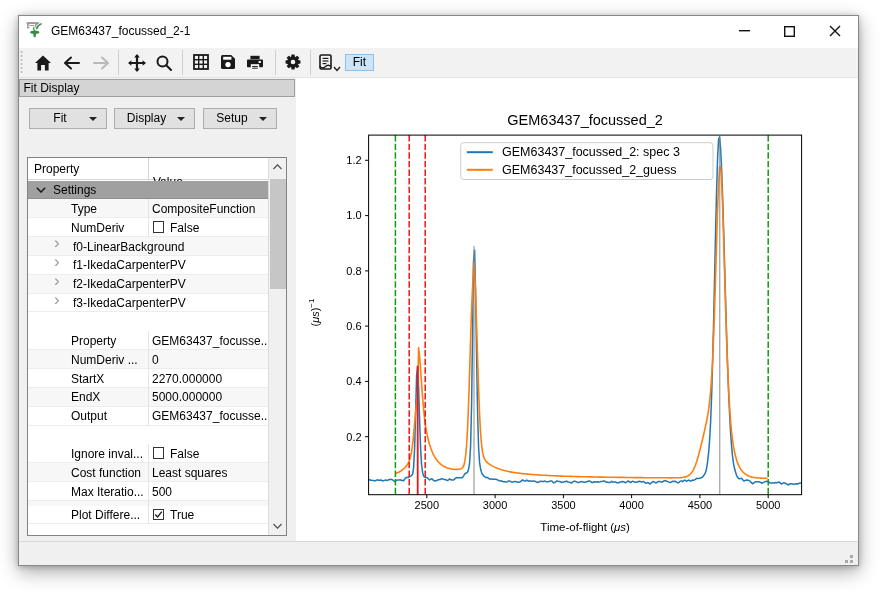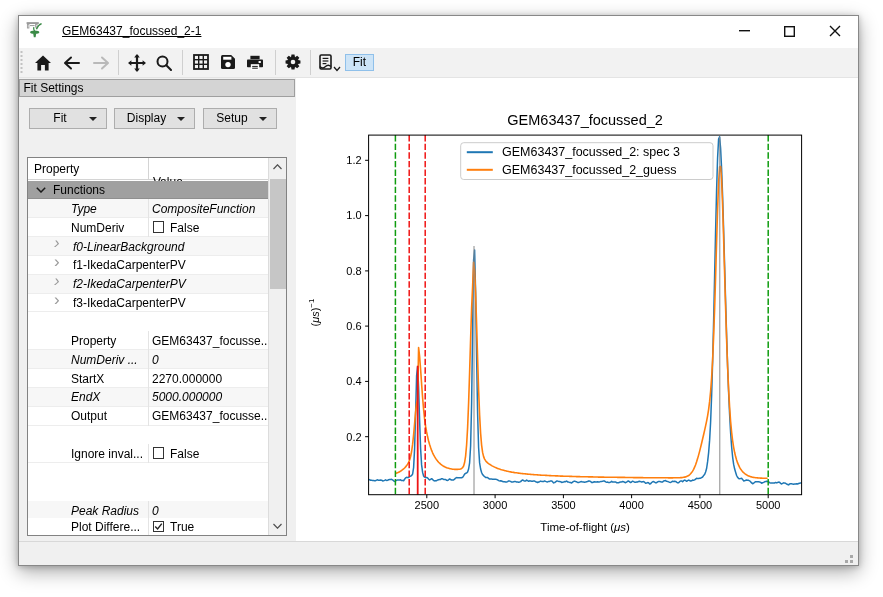--- a/index.html
+++ b/index.html
@@ -2,21 +2,21 @@
 <html><head><meta charset="utf-8">
 <style>
 * { margin:0; padding:0; box-sizing:border-box; }
 html,body { width:883px; height:597px; background:#ffffff; overflow:hidden;
   font-family:"Liberation Sans", sans-serif; }
 #win { position:absolute; left:18px; top:15px; width:841px; height:551px;
   background:#f0f0f0; border:1px solid #888888;
   box-shadow:0 6px 18px rgba(0,0,0,0.33), 0 1px 6px rgba(0,0,0,0.22); }
 .abs { position:absolute; }
 #titlebar { left:19px; top:16px; width:839px; height:31.5px; background:#ffffff; }
-#titletext { left:62px; top:16px; height:31.5px; line-height:31.5px; font-size:12px; color:#000;text-decoration:underline; }
+#titletext { left:51px; top:16px; height:31.5px; line-height:31.5px; font-size:12px; color:#000; }
 #toolbar { left:19px; top:47.5px; width:839px; height:30px; background:#f2f2f2; border-bottom:1px solid #e4e4e4; }
 .ti { position:absolute; }
 .tsep { position:absolute; top:50px; width:1px; height:25px; background:#cfcfcf; }
 #fitbtn { left:344.7px; top:53.5px; width:29.5px; height:17.5px; background:#cde4f7;
   border:1px solid #8fc0ea; font-size:12px; text-align:center; line-height:15.5px; color:#000; }
 #dock { left:19px; top:77.5px; width:277.5px; height:463.5px; background:#f0f0f0; }
 #docktitle { left:19px; top:79px; width:276px; height:17.5px; background:#d4d4d4;
   border:1px solid #9f9f9f; font-size:12px; line-height:16px; padding-left:3.5px; color:#000; }
 .dbtn { position:absolute; top:108.4px; height:20.6px; background:#e1e1e1; border:1px solid #adadad;
   font-size:12px; color:#000; text-align:center; line-height:19px; padding-right:16px; }
@@ -25,21 +25,21 @@
 #ptable { left:27px; top:157px; width:259.5px; height:378.5px; background:#ffffff;
   border:1px solid #828282; overflow:hidden; }
 #thead { position:absolute; left:0; top:0; width:100%; height:22px; background:#fff;
   border-bottom:1px solid #d4d4d4; font-size:12px; color:#000;padding-left:32px; }
 #thead .h1 { position:absolute; left:6px; top:3.5px; }
 #thead .h2 { position:absolute; left:125px; top:17px; }
 #thead .hline { position:absolute; left:119.5px; top:0; width:1px; height:22px; background:#d4d4d4; }
 #tbody { position:absolute; left:0; top:22.5px; width:240.5px; height:356px; }
 .trow { position:absolute; left:0; width:240.5px; height:18.85px; font-size:12px; color:#000;
   border-bottom:1px solid #ededed; background:#fff; }
-.trow.alt { background:#f7f7f7;font-style:italic; }
+.trow.alt { background:#f7f7f7; }
 .trow.sec { background:#a0a0a0; border-bottom:1px solid #8f8f8f; }
 .chevsvg { position:absolute; left:8px; top:6px; }
 .sname { position:absolute; left:25px; top:2.5px; }
 .fchev { position:absolute; left:26px; top:-4px; font-size:17px; color:#9a9a9a; }
 .fname { position:absolute; left:45px; top:2.5px; }
 .pname { position:absolute; left:43px; top:2.5px; }
 .pval  { position:absolute; left:124px; top:2.5px; }
 .vline { position:absolute; left:119.5px; top:0; width:1px; height:18.85px; background:#e4e4e4; }
 .cbox { position:absolute; left:124.5px; top:3px; width:11.5px; height:11.5px; background:#fff; border:1px solid #333; }
 .cbox svg { position:absolute; left:0; top:0; }
@@ -140,36 +140,36 @@
   </svg>
 <svg class="ti" style="left:332.5px;top:66px" width="8" height="6" viewBox="0 0 8 6">
     <path d="M1 1 L4 4.5 L7 1" fill="none" stroke="#1a1a1a" stroke-width="1.3"></path>
   </svg>
 <div class="tsep" style="left:118.3px"></div>
 <div class="tsep" style="left:181.8px"></div>
 <div class="tsep" style="left:274.5px"></div>
 <div class="tsep" style="left:309.6px"></div>
 <div class="abs" id="fitbtn">Fit</div>
 <div class="abs" id="dock"></div>
-<div class="abs" id="docktitle">Fit Settings</div>
+<div class="abs" id="docktitle">Fit Display</div>
 <div class="dbtn" style="left:29px;width:78px">Fit<span class="ar"></span></div>
 <div class="dbtn" style="left:114px;width:81px">Display<span class="ar"></span></div>
 <div class="dbtn" style="left:203px;width:74px">Setup<span class="ar"></span></div>
 <div class="abs" id="ptable">
   <div id="thead">
       <span class="h1">Property</span>
       <span class="h2">Value</span>
       <span class="hline"></span>
     </div>
   <div id="tbody">
 <div class="trow sec" style="top:0.0px">
         <svg class="chevsvg" width="10" height="6" viewBox="0 0 10 6">
           <path d="M0.8 0.8 L5 5 L9.2 0.8" fill="none" stroke="#1a1a1a" stroke-width="1.5"></path>
         </svg>
-        <span class="sname">Functions</span>
+        <span class="sname">Settings</span>
       </div>
 <div class="trow alt" style="top:18.9px">
         <span class="pname">Type</span>
         <span class="pval">CompositeFunction</span>
         <span class="vline"></span>
       </div>
 <div class="trow" style="top:37.7px">
         <span class="pname">NumDeriv</span>
         <span class="cbox"></span>
         <span class="cval">False</span>
@@ -215,26 +215,36 @@
         <span class="pname">Output</span>
         <span class="pval">GEM63437_focusse...</span>
         <span class="vline"></span>
       </div>
 <div class="trow" style="top:263.9px">
         <span class="pname">Ignore inval...</span>
         <span class="cbox"></span>
         <span class="cval">False</span>
         <span class="vline"></span>
       </div>
+<div class="trow alt" style="top:282.8px">
+        <span class="pname">Cost function</span>
+        <span class="pval">Least squares</span>
+        <span class="vline"></span>
+      </div>
+<div class="trow" style="top:301.6px">
+        <span class="pname">Max Iteratio...</span>
+        <span class="pval">500</span>
+        <span class="vline"></span>
+      </div>
 <div class="trow alt" style="top:320.5px">
         <span class="pname">Peak Radius</span>
         <span class="pval">0</span>
         <span class="vline"></span>
       </div>
-<div class="trow" style="top:337px">
+<div class="trow" style="top:325px">
         <span class="pname">Plot Differe...</span>
         <span class="cbox chk">
           <svg width="9" height="9" viewBox="0 0 9 9">
             <path d="M1.2 4.5 L3.6 7 L7.8 1.6" fill="none" stroke="#222" stroke-width="1.4"></path>
           </svg>
         </span>
         <span class="cval">True</span>
         <span class="vline"></span>
       </div>
   </div>

